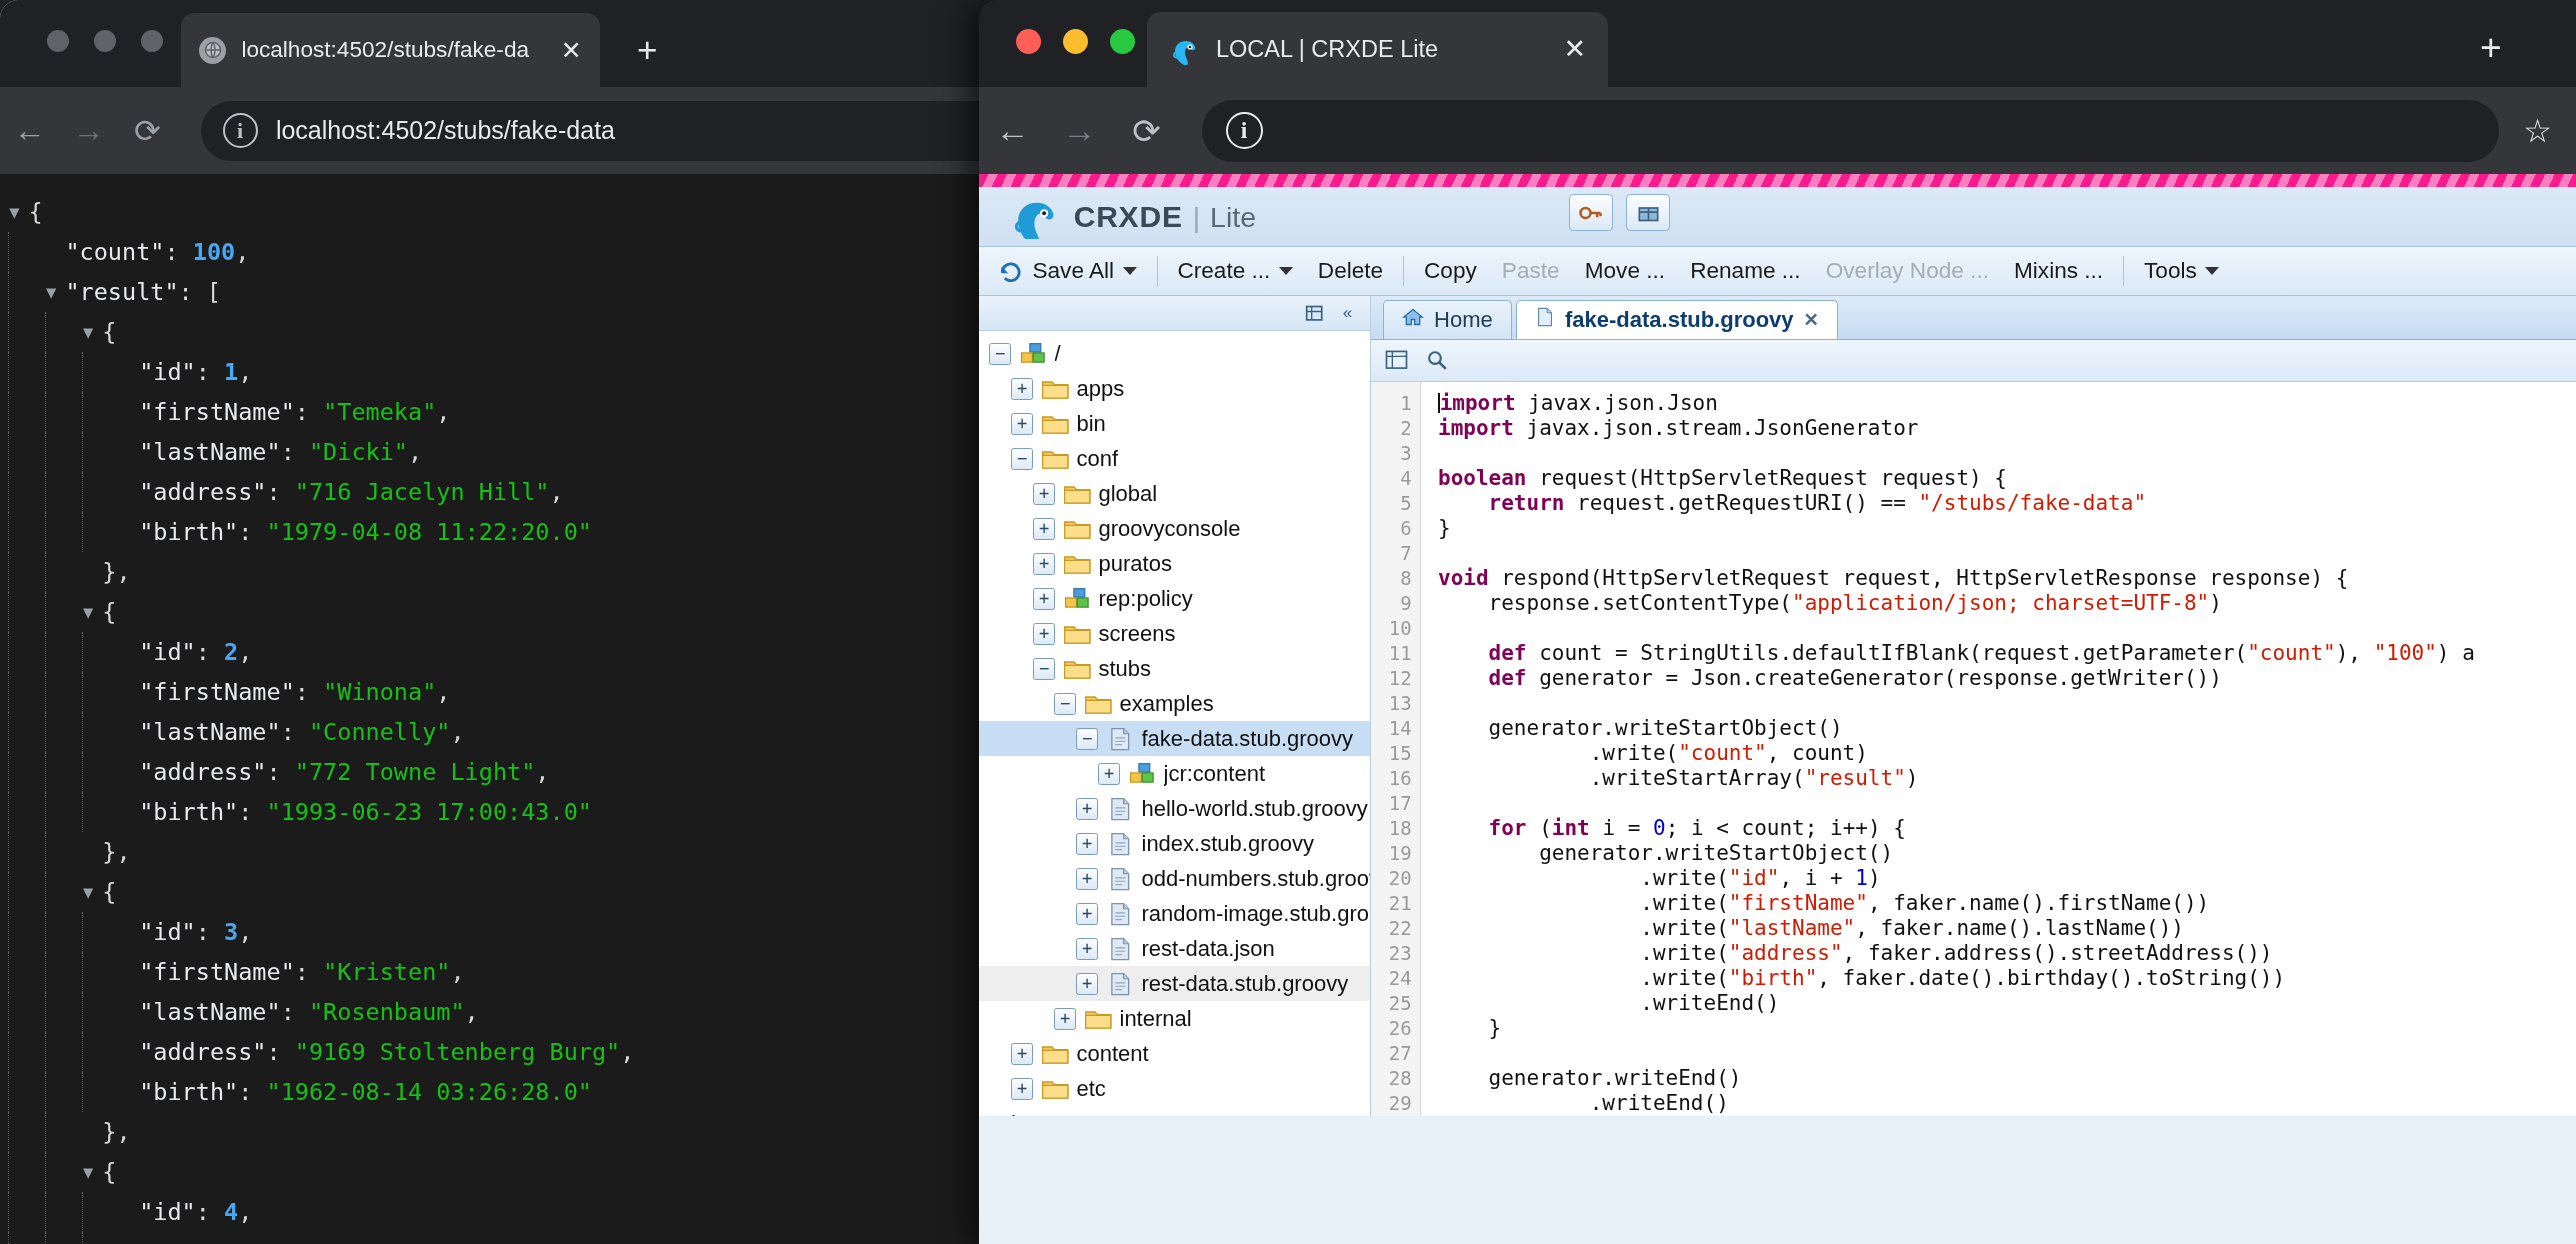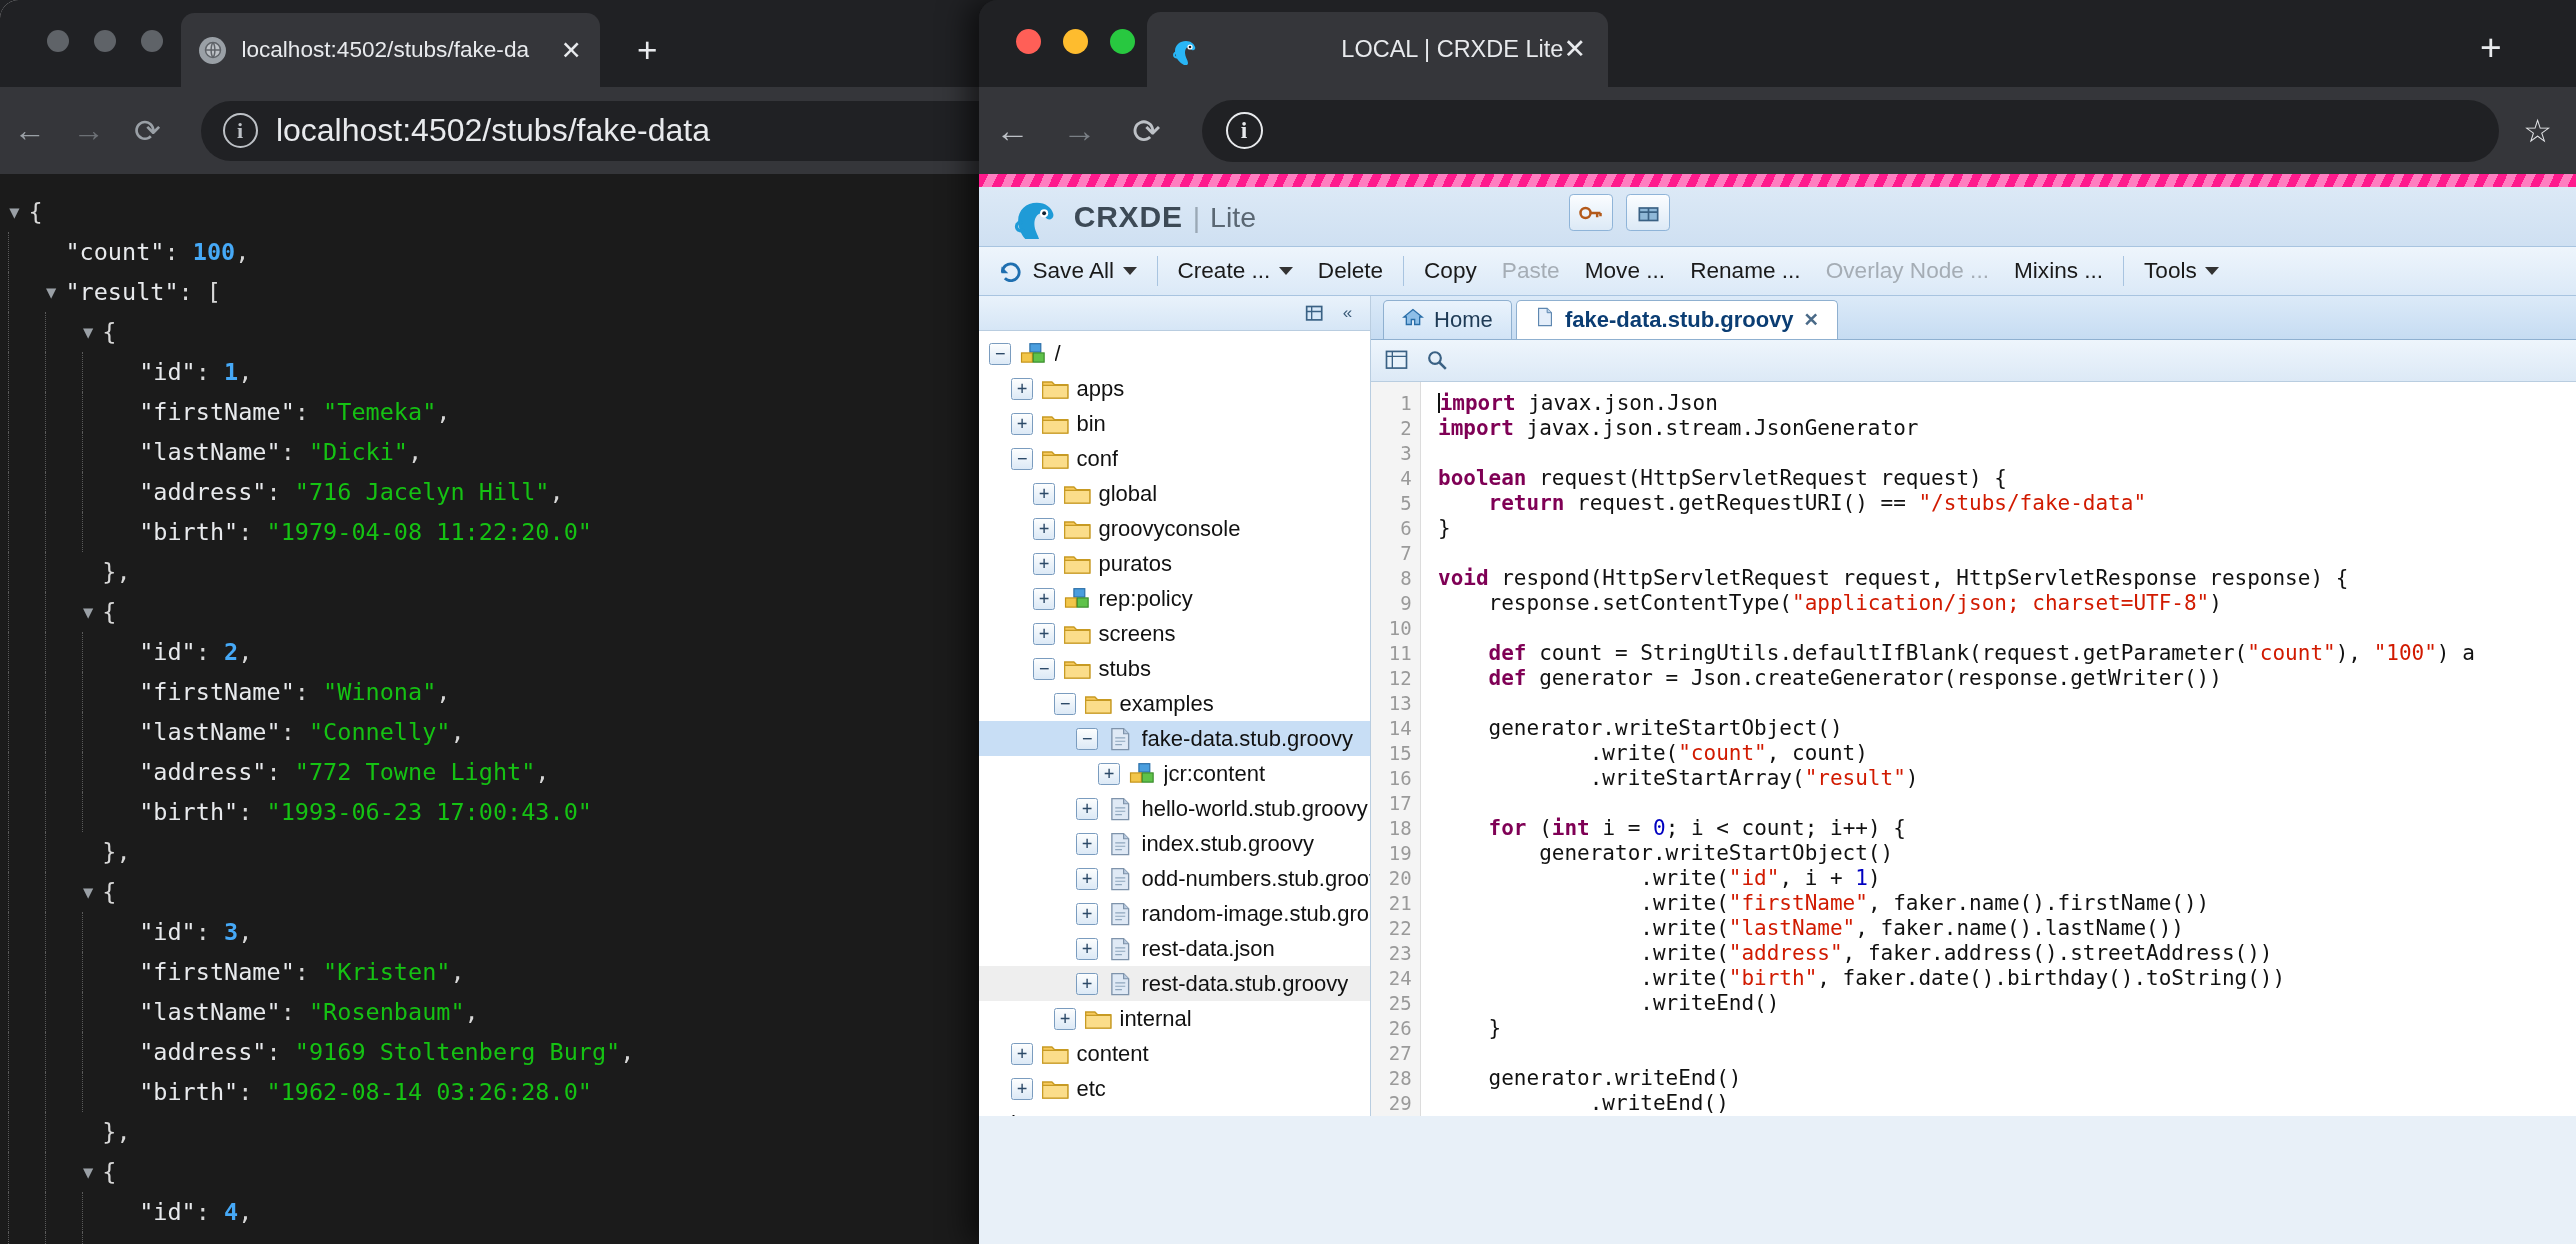--- a/index.html
+++ b/index.html
@@ -15,37 +15,37 @@
   #back-tab .favicon svg{width:20px;height:20px;}
   #back-tab .tabtitle { margin-left:15px; color:#e8eaed; font-size:22.6px; white-space:nowrap; overflow:hidden; text-overflow:clip; flex:1; }
   #back-tab .tabclose { color:#e8eaed; font-size:25px; margin-left:6.7px; }
   #back-newtab { position:absolute; left:637px; top:32px; color:#e8eaed; font-size:35px; font-weight:300; line-height:1; }
 
   #back-omnibar { position:absolute; left:0; top:87px; width:1174px; height:87px; background:#35363a; display:flex; align-items:center; }
   #back-omnibar .navbtn { width:59px; text-align:center; color:#9aa0a6; font-size:32px; }
   #back-omnibar .navbtn.fwd { color:#6c7075; }
   #back-omni-field { margin-left:23.5px; height:60px; flex:1; margin-right:25px; background:#202124; border-radius:30px; display:flex; align-items:center; padding:0 22px; }
   #back-omni-field .infoicon { width:35px;height:35px;border-radius:50%;border:2.5px solid #bdc1c6;color:#bdc1c6;display:flex;align-items:center;justify-content:center;font-size:22px;font-family:"Liberation Serif",serif;font-weight:bold;flex:none; }
-  #back-omni-field .urltext { color:#e8eaed; font-size:32px; margin-left:18.4px; white-space:nowrap; }
+  #back-omni-field .urltext { color:#e8eaed; font-size:25px; margin-left:18.4px; white-space:nowrap; }
 
   #back-page { position:absolute; left:0; top:174px; width:1174px; height:1070px; background:#1b1b1b; padding:18.4px 0 0 0; overflow:hidden; }
   .json-line { display:flex; align-items:flex-start; height:40px; font-family:"DejaVu Sans Mono","Liberation Mono",monospace; font-size:23.5px; color:#e8eaed; white-space:pre; line-height:40px; }
   .json-arrow { width:28.5px; flex:none; color:#9aa0a6; font-size:17px; text-align:center; }
   .json-guide { width:28.5px; flex:none; border-left:1.7px dotted #5a5a5a; height:40px; margin-left:8.4px; }
   .jkey { color:#e8eaed; }
   .jnum { color:#46a9f7; font-weight:bold; }
   .jstr { color:#15c213; }
   .jpunc { color:#d8d8d8; }
 
   
   #front-window { position:absolute; left:979px; top:0; width:1597px; height:1244px; background:#202124; border-radius:18.4px 0 0 0; overflow:hidden; box-shadow:-11.7px 0 28.5px rgba(0,0,0,.55); }
   #front-tabstrip { position:absolute; left:0; top:0; width:1597px; height:87px; background:#202124; }
   #front-traffic { position:absolute; left:37px; top:28.5px; display:flex; gap:22px; }
   #front-traffic .dot { width:25px;height:25px;border-radius:50%; }
-  #front-tab { position:absolute; left:168px; top:11.7px; width:461px; height:75px; background:#35363a; border-radius:13.4px 13.4px 0 0; display:flex; align-items:center; padding:0 22px;text-align:right; }
+  #front-tab { position:absolute; left:168px; top:11.7px; width:461px; height:75px; background:#35363a; border-radius:13.4px 13.4px 0 0; display:flex; align-items:center; padding:0 22px; }
   #front-tab .favicon { width:32px;height:32px;flex:none;display:flex;align-items:center;justify-content:center; }
   #front-tab .tabtitle { margin-left:15px; color:#e8eaed; font-size:23.5px; white-space:nowrap; flex:1; }
   #front-tab .tabclose { color:#e8eaed; font-size:27px; }
   #front-newtab { position:absolute; left:1501px; top:28.5px; color:#e8eaed; font-size:37px; font-weight:300; line-height:1; }
 
   #front-omnibar { position:absolute; left:0; top:87px; width:1597px; height:87px; background:#35363a; display:flex; align-items:center; }
   #front-omnibar .navbtn { width:67px; text-align:center; color:#bdc1c6; font-size:34px; }
   #front-omnibar .navbtn.fwd { color:#7a7f85; }
   #front-omni-field { margin-left:22px; height:62px; flex:1; background:#202124; border-radius:32px; display:flex; align-items:center; padding:0 23.5px; }
   #front-omni-field .infoicon { width:37px;height:37px;border-radius:50%;border:2.5px solid #e8eaed;color:#e8eaed;display:flex;align-items:center;justify-content:center;font-size:23.5px;font-family:"Liberation Serif",serif;font-weight:bold;flex:none; }

